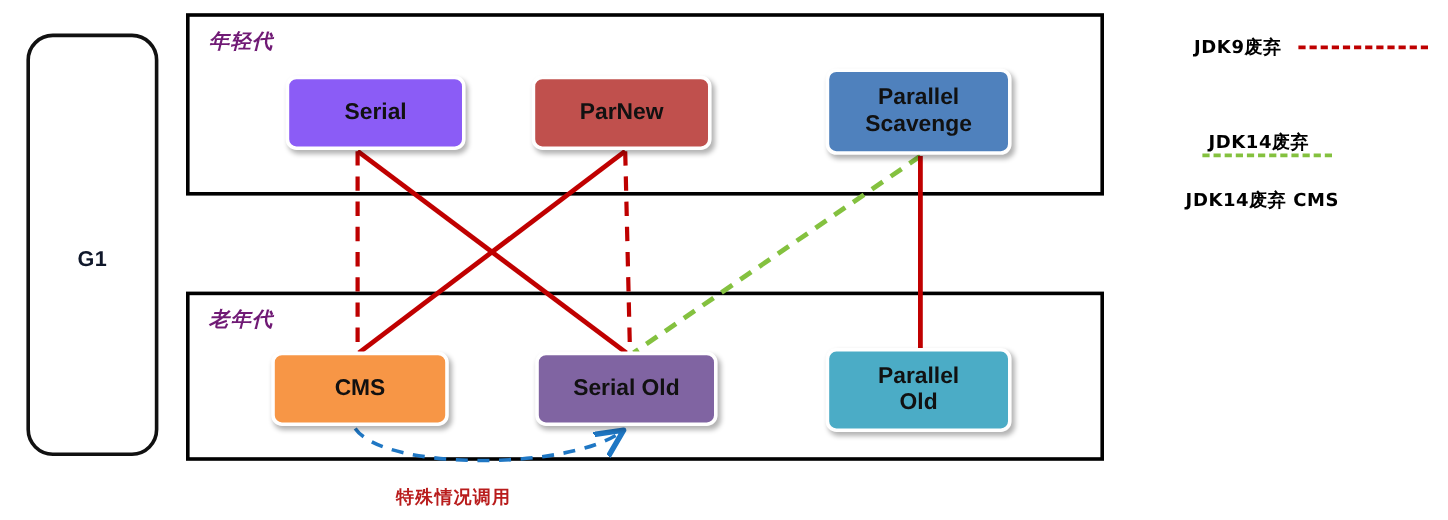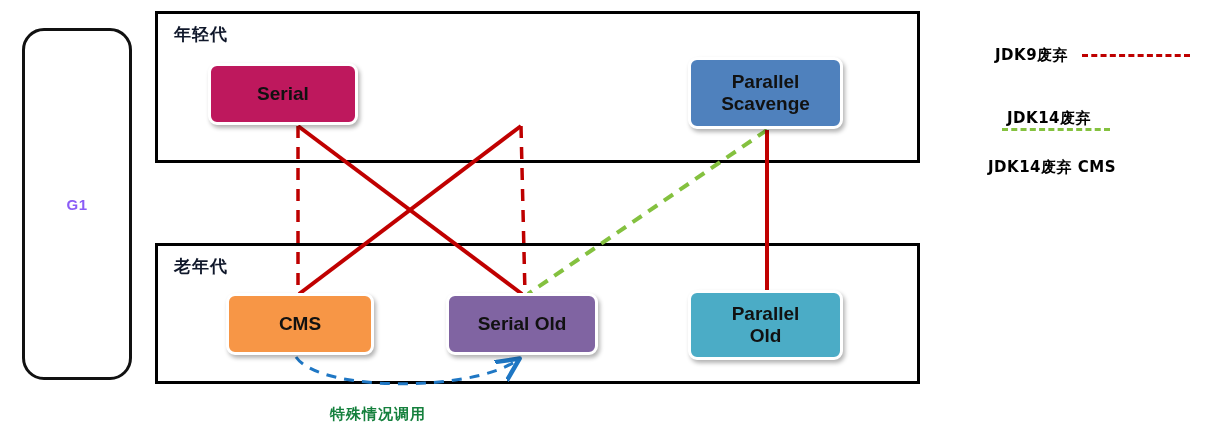--- a/index.html
+++ b/index.html
@@ -26,71 +26,72 @@
     width: 110px;
     height: 352px;
     border: 3px solid #111111;
     border-radius: 22px;
     background: #ffffff;
     box-sizing: border-box;
   }
   #g1-label {
     position: absolute;
     left: 0;
-    top: 0;
+    top: 12px;
     width: 100%;
     height: 100%;
     display: flex;
     align-items: center;
     justify-content: center;
-    font-size: 15px;
-    font-weight: bold;
-    color: #8b5cf6;
+    font-size: 18px;
+    font-weight: bold;
+    color: #0f172a;
     letter-spacing: 0.5px;
   }
 
   
   .gen-box {
     position: absolute;
     border: 3px solid #000000;
     background: transparent;
     box-sizing: border-box;
   }
   #young-gen-box { left: 155px; top: 11px;  width: 765px; height: 152px; }
   #old-gen-box   { left: 155px; top: 243px; width: 765px; height: 141px; }
 
   .gen-title {
     position: absolute;
     left: 16px;
     top: 9px;
     font-size: 17px;
     font-weight: bold;
-    color: #0f172a;
+    color: #701a75;
     letter-spacing: 1px;
+    font-style: italic;
   }
 
   
   .node {
     position: absolute;
     border-radius: 9px;
     box-sizing: border-box;
     display: flex;
     align-items: center;
     justify-content: center;
     text-align: center;
     font-size: 19px;
     font-weight: bold;
     color: #111111;
     line-height: 1.15;
     border: 3px solid #ffffff;
     box-shadow: 2px 3px 4px rgba(0,0,0,0.30);
     z-index: 6;
   }
 
-  #node-serial             { left: 208px; top: 63px;  width: 150px; height: 62px; background: #be185d; }
+  #node-serial             { left: 238px; top: 63px;  width: 150px; height: 62px; background: #8b5cf6; }
   #node-parnew             { left: 443px; top: 63px;  width: 150px; height: 62px; background: #C0504D; }
   #node-parallel-scavenge  { left: 688px; top: 57px;  width: 155px; height: 72px; background: #4F81BD; }
   #node-cms                { left: 226px; top: 293px; width: 148px; height: 62px; background: #F79646; }
   #node-serial-old         { left: 446px; top: 293px; width: 152px; height: 62px; background: #8064A2; }
   #node-parallel-old       { left: 688px; top: 290px; width: 155px; height: 70px; background: #4BACC6; }
 
   
   #connectors {
     position: absolute;
     left: 0;
@@ -101,33 +102,33 @@
     z-index: 4;
   }
 
   
   #special-call-label {
     position: absolute;
     left: 330px;
     top: 405px;
     font-size: 15px;
     font-weight: bold;
-    color: #15803d;
+    color: #b91c1c;
     letter-spacing: 1px;
   }
 
   
   #legend { position: absolute; left: 975px; top: 30px; width: 232px; }
   .legend-row {
     position: absolute;
     display: flex;
     align-items: center;
     white-space: nowrap;
   }
-  #legend-row-0 { left: 20px; top: 16px; }
+  #legend-row-0 { left: 20px; top: 0; }
   #legend-row-1 { left: 13px; top: 79px; flex-direction: column; }
   #legend-row-2 { left: 13px; top: 128px; }
 
   .legend-text {
     font-size: 15px;
     font-weight: bold;
     color: #000000;
     font-family: "DejaVu Sans", "Liberation Sans", sans-serif;
     letter-spacing: 0.5px;
   }
@@ -196,20 +197,23 @@
 
     <line x1="767" y1="130" x2="767" y2="291" stroke="#C00000" stroke-width="4"></line>
 
     <path d="M 296 357 C 320 392, 470 392, 516 361" fill="none" stroke="#1F77C4" stroke-width="3" stroke-dasharray="10,8" marker-end="url(#arrow-blue)"></path>
   </svg>
 
   <div id="node-serial" class="node">
     <span>Serial</span>
   </div>
 
+  <div id="node-parnew" class="node">
+    <span>ParNew</span>
+  </div>
 
   <div id="node-parallel-scavenge" class="node">
     <span>
       <span>Parallel</span><br>
       <span>Scavenge</span>
     </span>
   </div>
 
   <div id="node-cms" class="node">
     <span>CMS</span>

